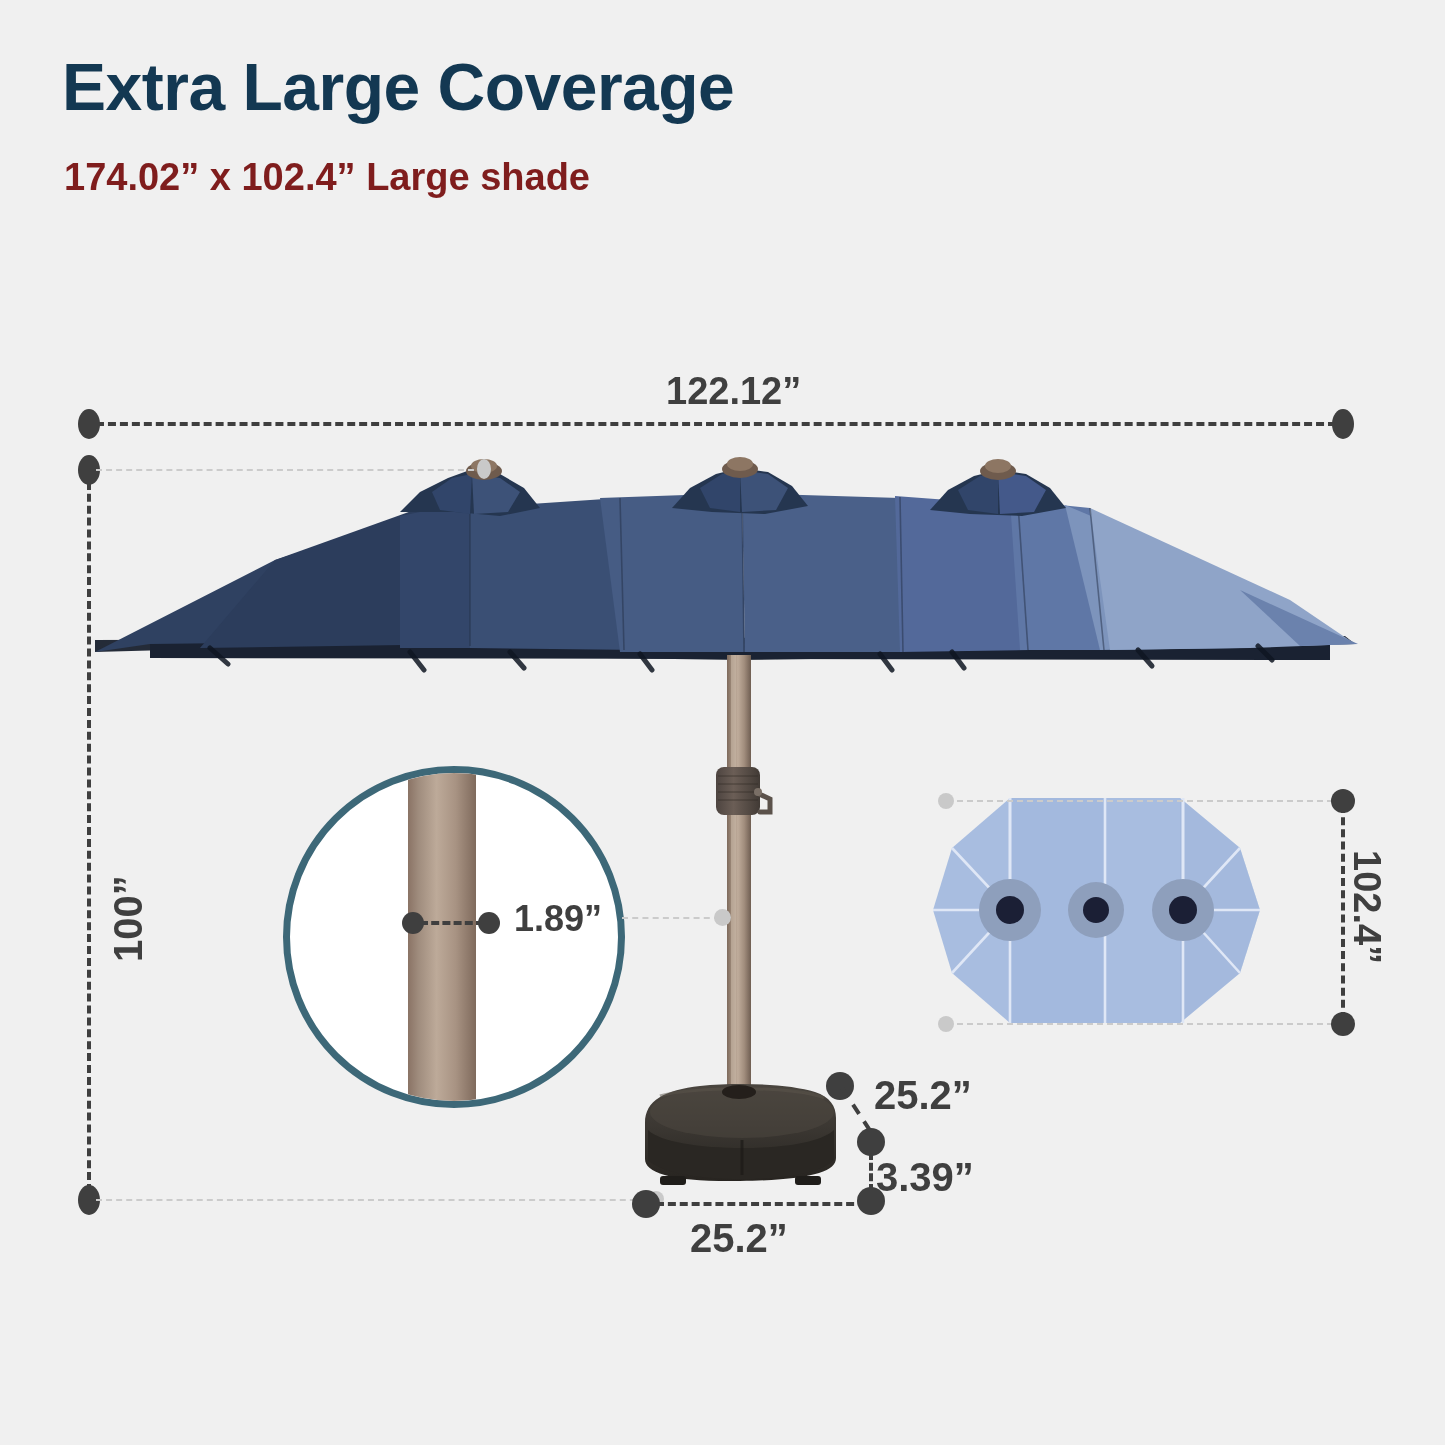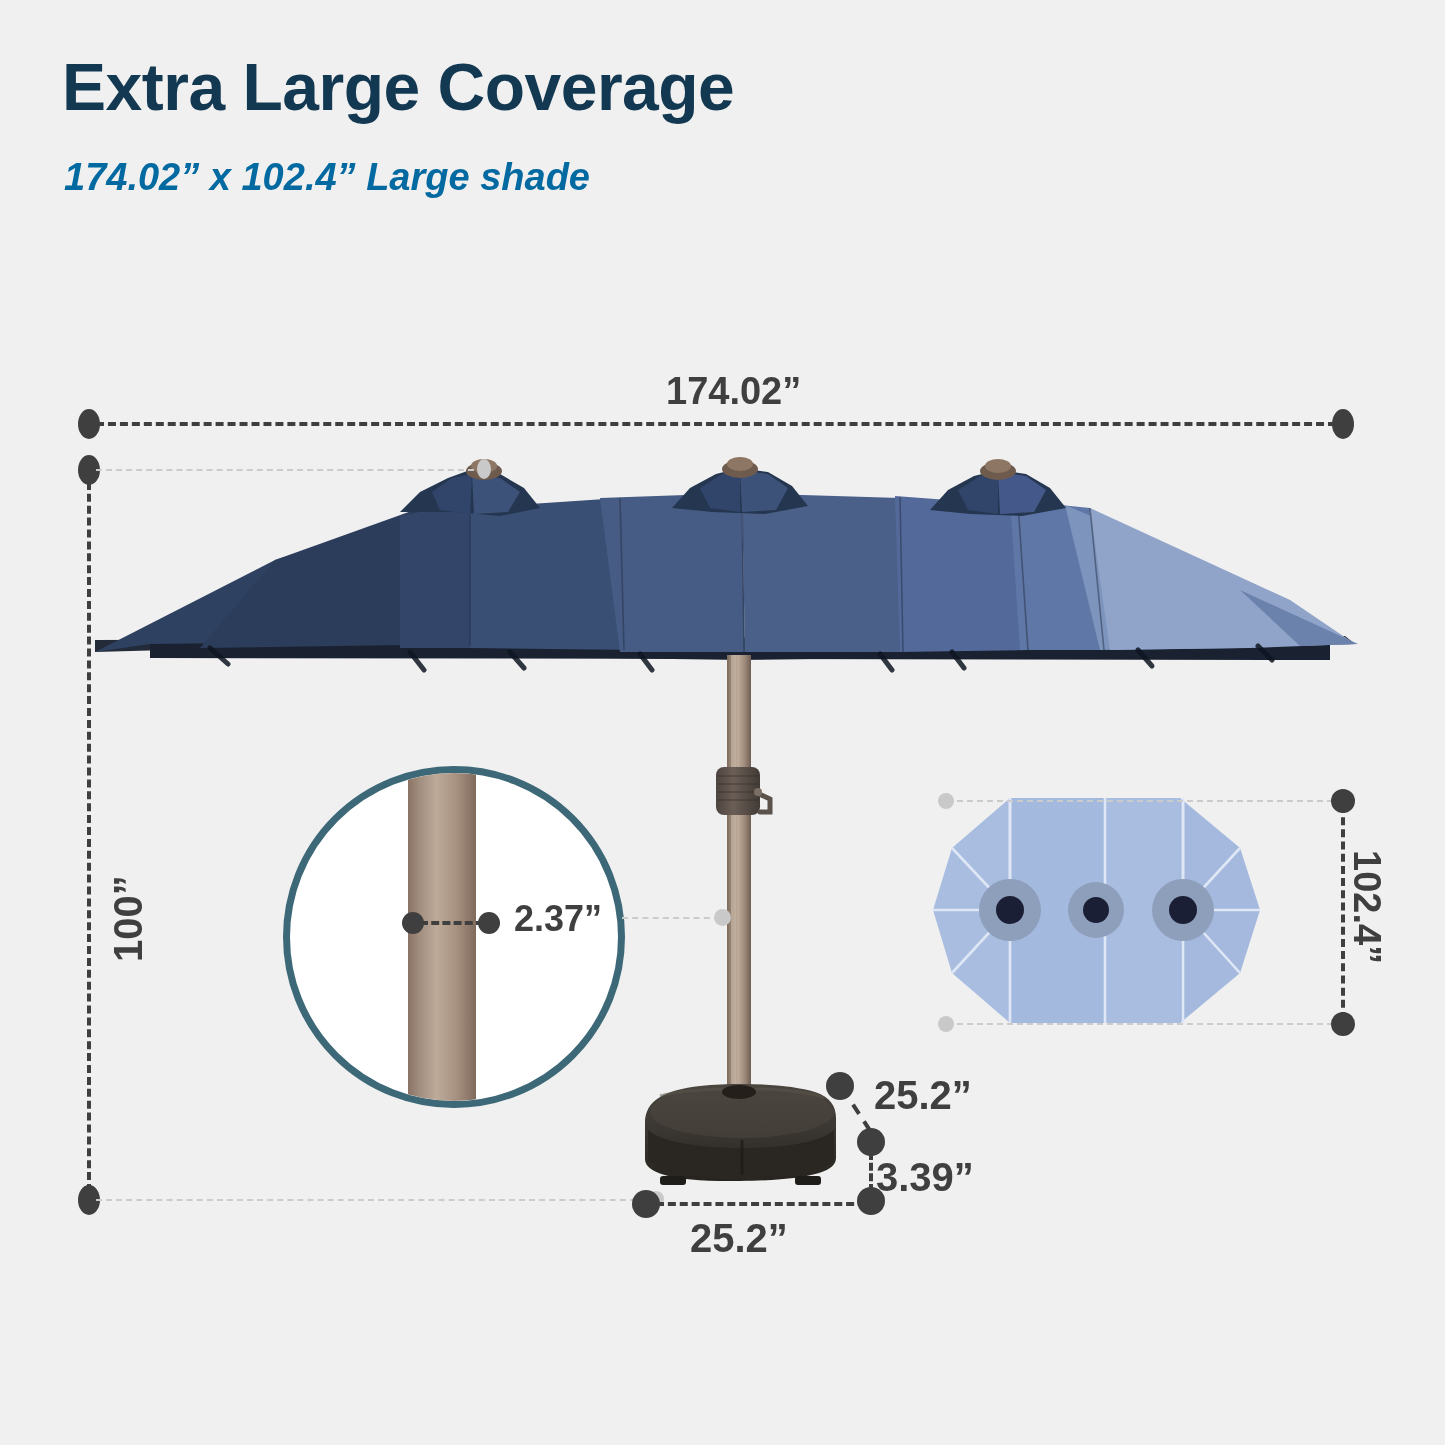--- a/index.html
+++ b/index.html
@@ -14,21 +14,21 @@
 
   
   .title{
     position:absolute;left:62px;top:54px;
     font-size:66px;font-weight:bold;letter-spacing:-0.5px;
     color:#133852;white-space:nowrap;line-height:1;
   }
   .subtitle{
     position:absolute;left:64px;top:158px;
     font-size:38px;font-weight:bold;
-    color:#0369a1;white-space:nowrap;line-height:1;font-style:italic;
+    color:#7f1d1d;white-space:nowrap;line-height:1;
   }
 
   
   .dot{position:absolute;border-radius:50%;background:#3f3f3f;}
   .dot.light{background:#c9c9c9;}
   .dline{position:absolute;}
   .dline.h{border-top:4px dashed #3f3f3f;}
   .dline.v{border-left:4px dashed #3f3f3f;}
   .xline.h{position:absolute;border-top:2px dashed #cbcbcb;}
   .dimlabel{
@@ -177,40 +177,40 @@
     <path d="M660,1096 C690,1086 800,1086 824,1098" fill="none" stroke="#5c554c" stroke-width="3" opacity="0.5"></path>
     <path d="M742,1140 L742,1175" stroke="#1c1a17" stroke-width="3" opacity="0.7"></path>
     <rect x="660" y="1176" width="26" height="9" rx="3" fill="#1f1d1a"></rect>
     <rect x="795" y="1176" width="26" height="9" rx="3" fill="#1f1d1a"></rect>
     <ellipse cx="739" cy="1092" rx="17" ry="7" fill="#241f1b"></ellipse>
   </svg>
 
   <div class="dot" style="left:78px;top:409px;width:22px;height:30px;"></div>
   <div class="dot" style="left:1332px;top:409px;width:22px;height:30px;"></div>
   <div class="dline h" style="left:96px;top:422px;width:1240px;"></div>
-  <div class="dimlabel" style="left:666px;top:372px;font-size:38px;">174.02”</div>
+  <div class="dimlabel" style="left:666px;top:372px;font-size:38px;">122.12”</div>
 
   <div class="dot" style="left:78px;top:455px;width:22px;height:30px;"></div>
   <div class="dot" style="left:78px;top:1185px;width:22px;height:30px;"></div>
   <div class="dline v" style="left:87px;top:470px;height:722px;"></div>
   <div class="dimlabel rot-ccw" style="left:108px;top:962px;font-size:40px;">100”</div>
 
   <div class="xline h" style="left:96px;top:469px;width:388px;"></div>
   <div class="dot light" style="left:477px;top:459px;width:14px;height:20px;"></div>
 
   <div class="xline h" style="left:96px;top:1199px;width:560px;"></div>
   <div class="dot light" style="left:648px;top:1191px;width:16px;height:16px;"></div>
 
   <div class="detail-circle">
     <div class="dc-pole"></div>
     <div class="dot" style="left:112px;top:139px;width:22px;height:22px;"></div>
     <div class="dot" style="left:188px;top:139px;width:22px;height:22px;"></div>
     <div class="dline h" style="left:130px;top:148px;width:64px;"></div>
   </div>
-  <div class="dc-label" style="left:514px;top:898px;">2.37”</div>
+  <div class="dc-label" style="left:514px;top:898px;">1.89”</div>
 
   <div class="xline h" style="left:622px;top:917px;width:98px;"></div>
   <div class="dot light" style="left:714px;top:909px;width:17px;height:17px;"></div>
 
   <svg class="topview" viewBox="0 0 350 250">
 
     <polygon points="80,10 250,10 310,60 330,122 310,185 250,235 80,235 22,185 3,122 22,60" fill="#a8bde0"></polygon>
 
     <polygon points="80,10 175,10 175,235 80,235" fill="#9fb6dc" opacity="0.55"></polygon>
     <polygon points="250,10 310,60 330,122 310,185 250,235" fill="#9db3da" opacity="0.4"></polygon>

